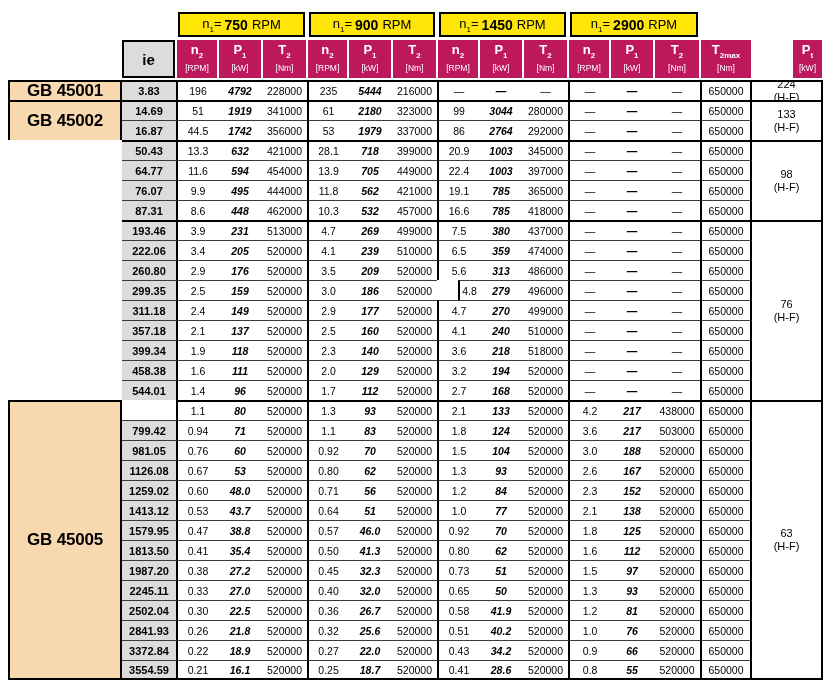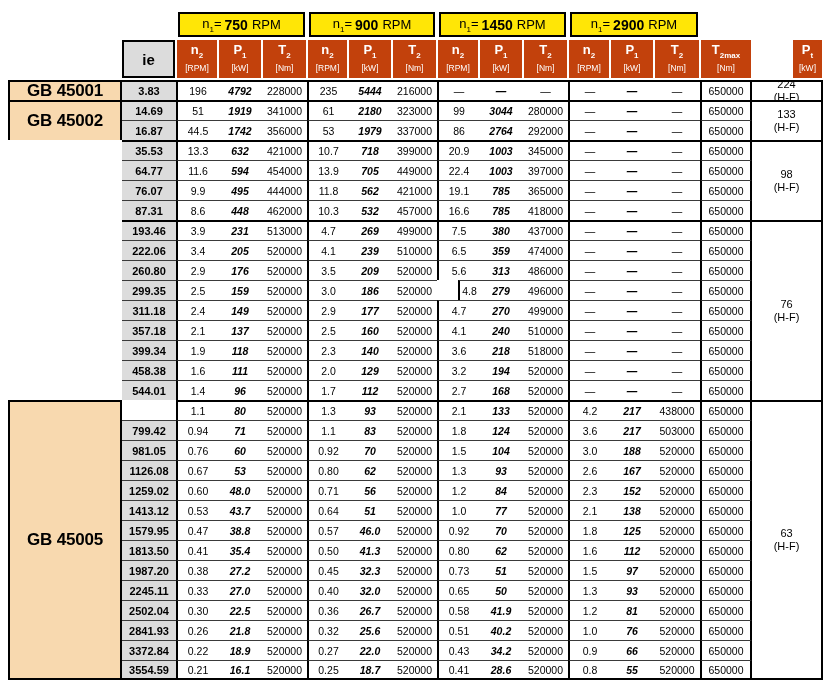--- a/index.html
+++ b/index.html
@@ -16,21 +16,21 @@
   .yellow{
     background:#ffe606; border:2px solid #000; margin:0 2px 3px 2px;
     font-size:13px; grid-row:1; font-weight:400;
   }
   .yc0{grid-column:3 / span 3;} .yc1{grid-column:6 / span 3;}
   .yc2{grid-column:9 / span 3;} .yc3{grid-column:12 / span 3;}
   .yellow sub{font-size:8px;}
   .yval{font-size:14px; font-weight:700; margin:0 4px 0 3px;}
   
   .dark{
-    background:#c2410c; color:#fff; flex-direction:column; justify-content:center;
+    background:#be185d; color:#fff; flex-direction:column; justify-content:center;
     grid-row:2; margin:0 1px 2px 1px; line-height:12px;
   }
   .dh-sym{font-size:13px; font-weight:700;}
   .dh-sym sub{font-size:8px; font-weight:700;}
   .dh-unit{font-size:8.5px; margin-top:1px;}
   .ieh{
     grid-column:2; grid-row:2; background:#dcdcdc; border:2px solid #000;
     font-weight:700; font-size:15px; margin:0 1px 2px 0;
   }
   .t2mh{grid-column:15;} .pth{grid-column:16;margin-left:41px;}
@@ -182,25 +182,25 @@
       <div class="c val p1 bt1" style="grid-area: 5 / 10;">2764</div>
       <div class="c val bt1" style="grid-area: 5 / 11;">292000</div>
       <div class="c val bl2 bt1" style="grid-area: 5 / 12;">—</div>
       <div class="c val p1 bt1" style="grid-area: 5 / 13;">—</div>
       <div class="c val bt1" style="grid-area: 5 / 14;">—</div>
       <div class="c t2m bl2 br2 bt1" style="grid-area: 5 / 15;">650000</div>
       <div class="c pt bt2 br2" style="grid-area: 4 / 16 / span 2;">
         <div>133</div>
         <div>(H-F)</div>
       </div>
-      <div class="c iec bt2" style="grid-area: 6 / 2;">35.53</div>
+      <div class="c iec bt2" style="grid-area: 6 / 2;">50.43</div>
       <div class="c val bl2 bt2" style="grid-area: 6 / 3;">13.3</div>
       <div class="c val p1 bt2" style="grid-area: 6 / 4;">632</div>
       <div class="c val bt2" style="grid-area: 6 / 5;">421000</div>
-      <div class="c val bl2 bt2" style="grid-area: 6 / 6;">10.7</div>
+      <div class="c val bl2 bt2" style="grid-area: 6 / 6;">28.1</div>
       <div class="c val p1 bt2" style="grid-area: 6 / 7;">718</div>
       <div class="c val bt2" style="grid-area: 6 / 8;">399000</div>
       <div class="c val bl2 bt2" style="grid-area: 6 / 9;">20.9</div>
       <div class="c val p1 bt2" style="grid-area: 6 / 10;">1003</div>
       <div class="c val bt2" style="grid-area: 6 / 11;">345000</div>
       <div class="c val bl2 bt2" style="grid-area: 6 / 12;">—</div>
       <div class="c val p1 bt2" style="grid-area: 6 / 13;">—</div>
       <div class="c val bt2" style="grid-area: 6 / 14;">—</div>
       <div class="c t2m bl2 br2 bt2" style="grid-area: 6 / 15;">650000</div>
       <div class="c iec bt1" style="grid-area: 7 / 2;">64.77</div>

